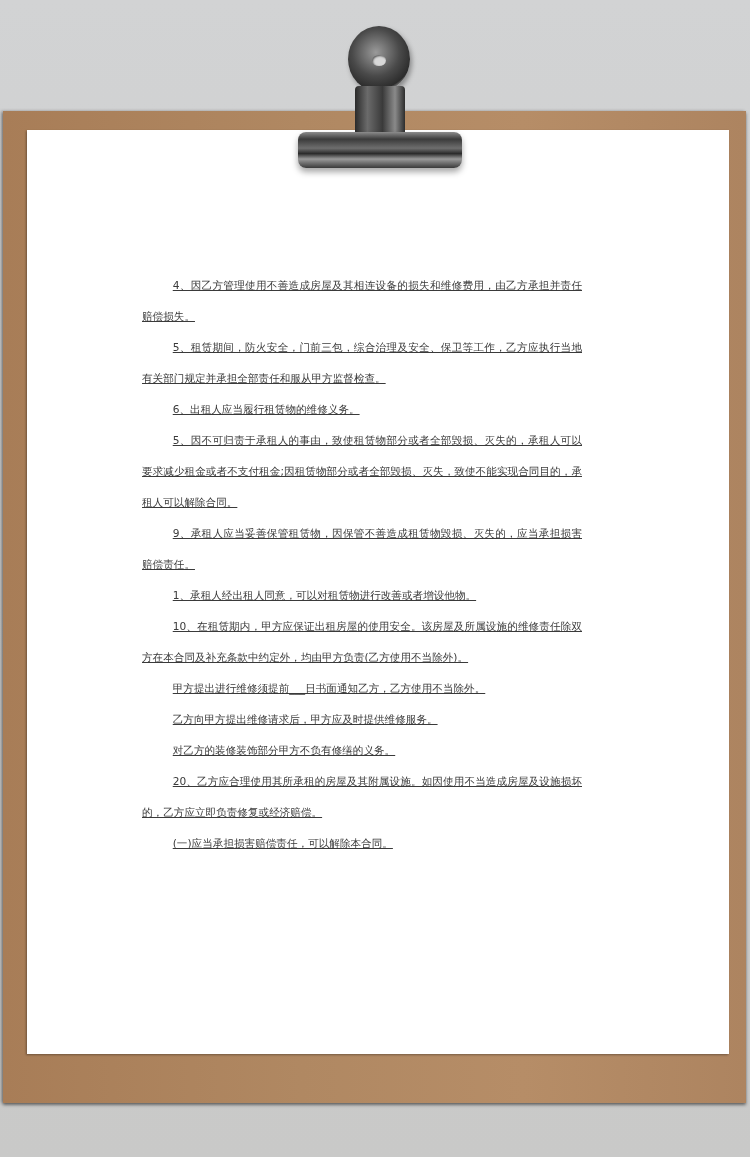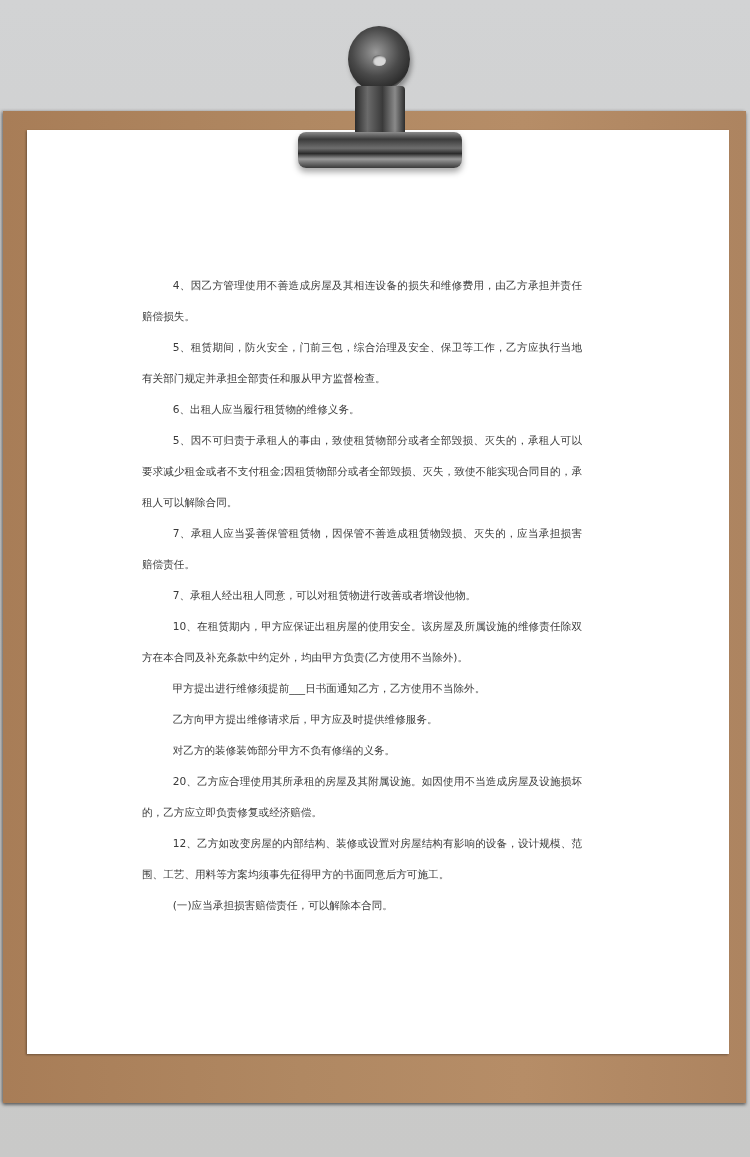--- a/index.html
+++ b/index.html
@@ -15,21 +15,21 @@
   }
   .paper {
     position:absolute; left:27px; top:130px; width:702px; height:924px;
     background:#ffffff;
     box-shadow: -1px 1px 2px rgba(0,0,0,0.35);
   }
   .content {
     position:absolute; left:142px; top:270px; width:440px;
     color:#3a3a3a; font-size:10.6px; line-height:31px;
   }
-  .para { margin:0; text-indent:2.9em; text-align:justify; }
+  .para { margin:0; text-indent:2.9em; text-align:justify;text-decoration:underline; }
   
   .clip { position:absolute; left:0; top:0; width:750px; height:180px; pointer-events:none; }
   .clip-ring {
     position:absolute; left:348px; top:26px; width:62px; height:66px; border-radius:50%;
     background: radial-gradient(circle at 45% 40%, #9a9a9a 0%, #4a4a4a 45%, #2c2c2c 70%, #bdbdbd 80%, #3a3a3a 100%);
     box-shadow: 2px 3px 5px rgba(0,0,0,0.35);
   }
   .clip-hole {
     position:absolute; left:372px; top:55px; width:14px; height:11px; border-radius:50%;
     background:#d8d8d8; box-shadow: inset 1px 1px 2px rgba(0,0,0,0.6);
@@ -51,28 +51,27 @@
 
 <div class="board"></div>
 <div class="paper">
 </div>
 
 <div class="content">
   <p class="para">4、因乙方管理使用不善造成房屋及其相连设备的损失和维修费用，由乙方承担并责任赔偿损失。</p>
   <p class="para">5、租赁期间，防火安全，门前三包，综合治理及安全、保卫等工作，乙方应执行当地有关部门规定并承担全部责任和服从甲方监督检查。</p>
   <p class="para">6、出租人应当履行租赁物的维修义务。</p>
   <p class="para">5、因不可归责于承租人的事由，致使租赁物部分或者全部毁损、灭失的，承租人可以要求减少租金或者不支付租金;因租赁物部分或者全部毁损、灭失，致使不能实现合同目的，承租人可以解除合同。</p>
-  <p class="para">7、承租人应当妥善保管租赁物，因保管不善造成租赁物毁损、灭失的，应当承担损害赔偿责任。</p>
-  <p class="para">7、承租人经出租人同意，可以对租赁物进行改善或者增设他物。</p>
+  <p class="para">9、承租人应当妥善保管租赁物，因保管不善造成租赁物毁损、灭失的，应当承担损害赔偿责任。</p>
+  <p class="para">1、承租人经出租人同意，可以对租赁物进行改善或者增设他物。</p>
   <p class="para">10、在租赁期内，甲方应保证出租房屋的使用安全。该房屋及所属设施的维修责任除双方在本合同及补充条款中约定外，均由甲方负责(乙方使用不当除外)。</p>
   <p class="para">甲方提出进行维修须提前___日书面通知乙方，乙方使用不当除外。</p>
   <p class="para">乙方向甲方提出维修请求后，甲方应及时提供维修服务。</p>
   <p class="para">对乙方的装修装饰部分甲方不负有修缮的义务。</p>
   <p class="para">20、乙方应合理使用其所承租的房屋及其附属设施。如因使用不当造成房屋及设施损坏的，乙方应立即负责修复或经济赔偿。</p>
-  <p class="para">12、乙方如改变房屋的内部结构、装修或设置对房屋结构有影响的设备，设计规模、范围、工艺、用料等方案均须事先征得甲方的书面同意后方可施工。</p>
   <p class="para">(一)应当承担损害赔偿责任，可以解除本合同。</p>
 </div>
 
 <div class="clip">
   <div class="clip-ring"></div>
   <div class="clip-hole"></div>
   <div class="clip-neck"></div>
   <div class="clip-bar"></div>
 </div>
 

